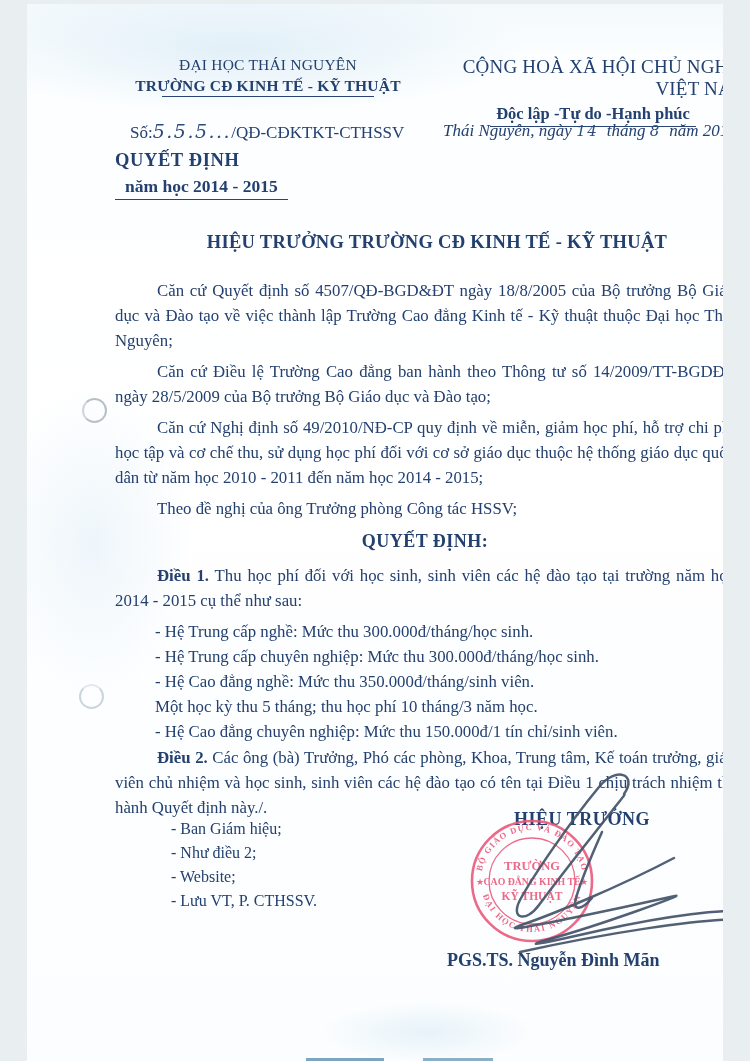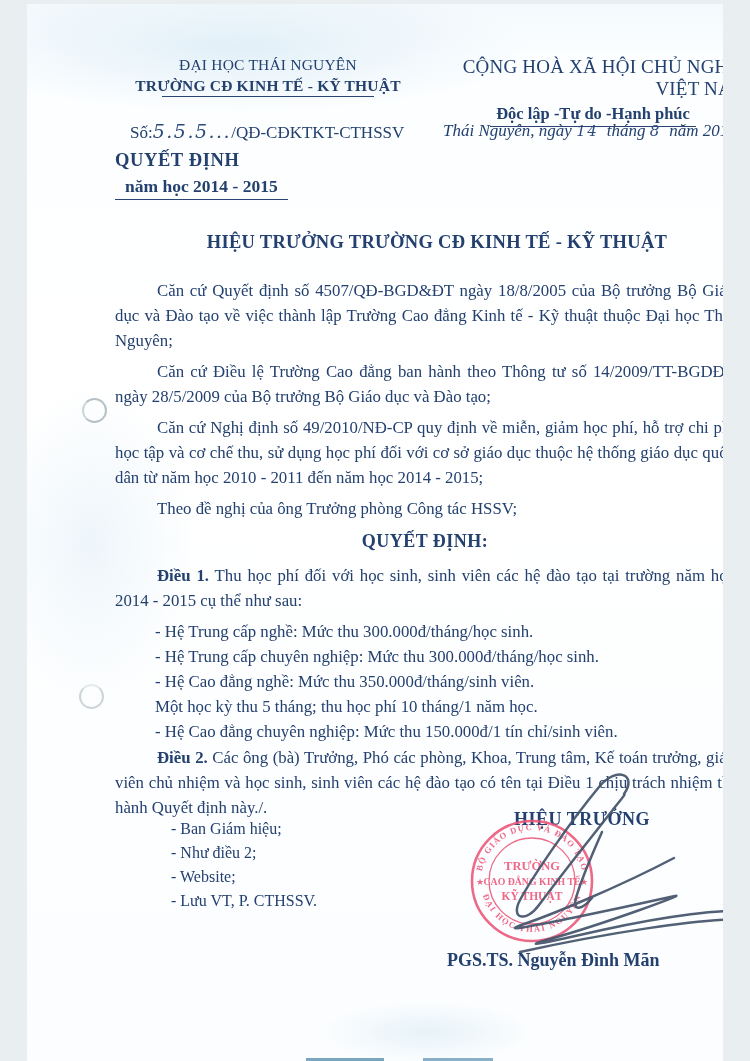--- a/index.html
+++ b/index.html
@@ -120,21 +120,21 @@
     <p>Căn cứ Nghị định số 49/2010/NĐ-CP quy định về miễn, giảm học phí, hỗ trợ chi phí học tập và cơ chế thu, sử dụng học phí đối với cơ sở giáo dục thuộc hệ thống giáo dục quốc dân từ năm học 2010 - 2011 đến năm học 2014 - 2015;</p>
     <p>Theo đề nghị của ông Trưởng phòng Công tác HSSV;</p>
 
     <p class="qd-heading">QUYẾT ĐỊNH:</p>
 
     <p><span class="art-label">Điều 1.</span><span> Thu học phí đối với học sinh, sinh viên các hệ đào tạo tại trường năm học 2014 - 2015 cụ thể như sau:</span></p>
 
     <div class="fee-item">- Hệ Trung cấp nghề: Mức thu 300.000đ/tháng/học sinh.</div>
     <div class="fee-item">- Hệ Trung cấp chuyên nghiệp: Mức thu 300.000đ/tháng/học sinh.</div>
     <div class="fee-item">- Hệ Cao đẳng nghề: Mức thu 350.000đ/tháng/sinh viên.</div>
-    <div class="fee-item">Một học kỳ thu 5 tháng; thu học phí 10 tháng/1 năm học.</div>
+    <div class="fee-item">Một học kỳ thu 5 tháng; thu học phí 10 tháng/3 năm học.</div>
     <div class="fee-item">- Hệ Cao đẳng chuyên nghiệp: Mức thu 150.000đ/1 tín chỉ/sinh viên.</div>
 
     <p class="art2"><span class="art-label">Điều 2.</span><span> Các ông (bà) Trưởng, Phó các phòng, Khoa, Trung tâm, Kế toán trưởng, giáo viên chủ nhiệm và học sinh, sinh viên các hệ đào tạo có tên tại Điều 1 chịu trách nhiệm thi hành Quyết định này./.</span></p>
   </div>
 
   <div class="abs recipients">
     <div class="item">- Ban Giám hiệu;</div>
     <div class="item">- Như điều 2;</div>
     <div class="item">- Website;</div>
     <div class="item">- Lưu VT, P. CTHSSV.</div>

